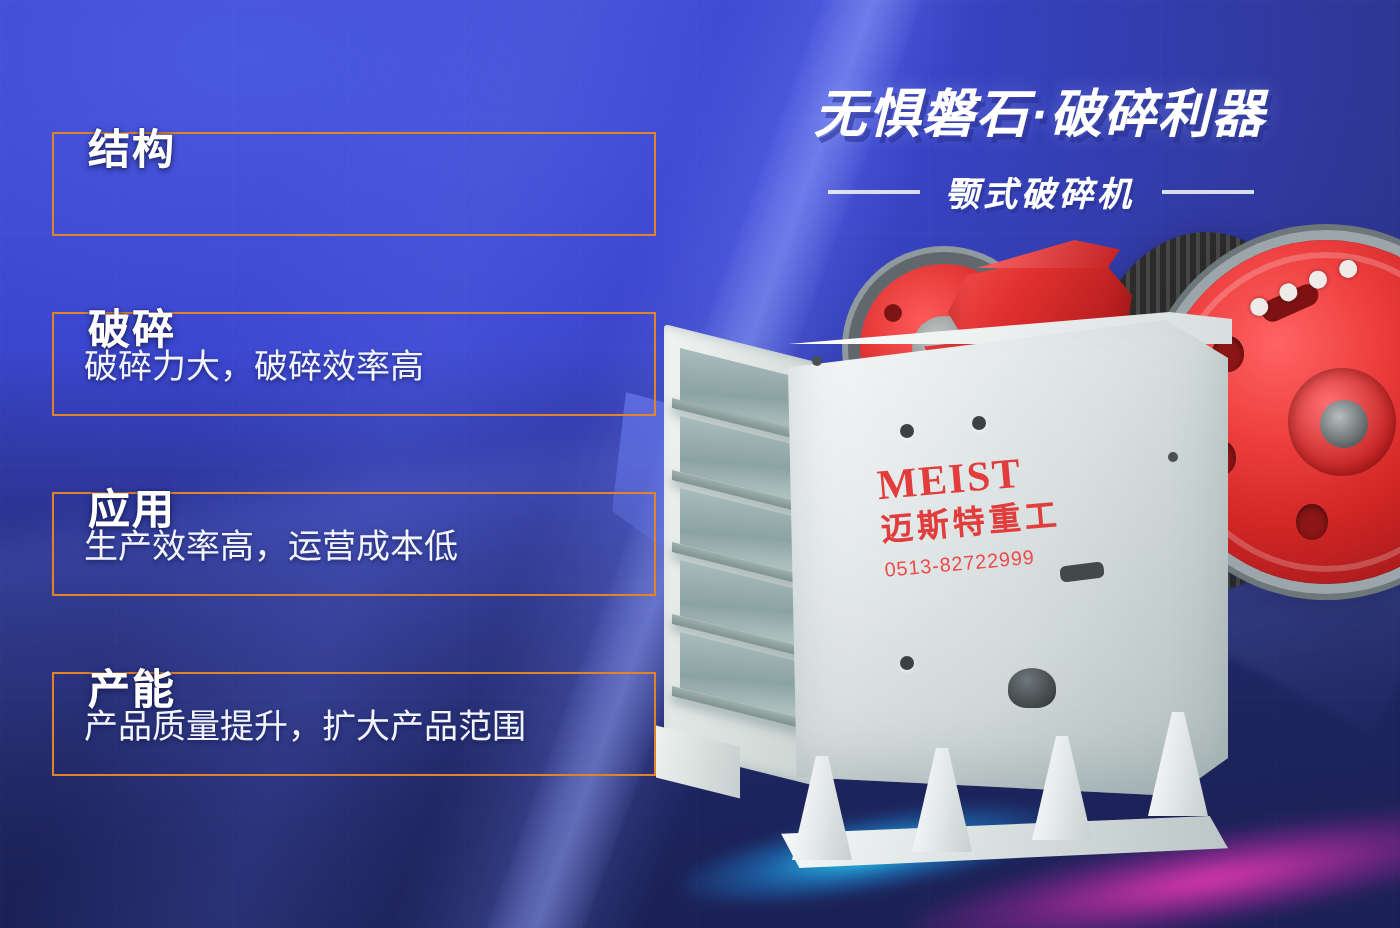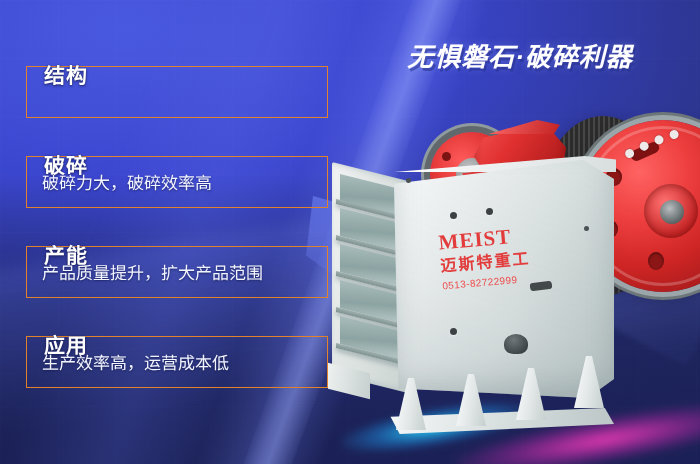--- a/index.html
+++ b/index.html
@@ -297,38 +297,43 @@
       <div class="ftitle-wrap">
         <span class="ftitle">破碎</span>
       </div>
       <div class="fdesc">破碎力大，破碎效率高</div>
     </div>
 
     <div class="feature">
       <div class="fbox"></div>
       <div class="title-cover" style="width: 60px; background: transparent;"></div>
       <div class="ftitle-wrap">
-        <span class="ftitle">产能</span>
+        <span class="ftitle">应用</span>
       </div>
-      <div class="fdesc">产品质量提升，扩大产品范围</div>
+      <div class="fdesc">生产效率高，运营成本低</div>
     </div>
 
     <div class="feature">
       <div class="fbox"></div>
       <div class="title-cover" style="width: 60px; background: transparent;"></div>
       <div class="ftitle-wrap">
-        <span class="ftitle">应用</span>
+        <span class="ftitle">产能</span>
       </div>
-      <div class="fdesc">生产效率高，运营成本低</div>
+      <div class="fdesc">产品质量提升，扩大产品范围</div>
     </div>
 
   </div>
 
   <div class="headline">
     <div class="h-main">无惧磐石·破碎利器</div>
+    <div class="h-sub-row">
+      <span class="h-dash"></span>
+      <span class="h-sub">颚式破碎机</span>
+      <span class="h-dash"></span>
+    </div>
   </div>
 
   <div class="machine">
 
     <div class="glow-cyan"></div>
     <div class="glow-magenta"></div>
 
     <div class="side-panel">
       <div class="rib-cav" style="top:10px;"></div>
         <div class="rib" style="top:36px;"></div>

